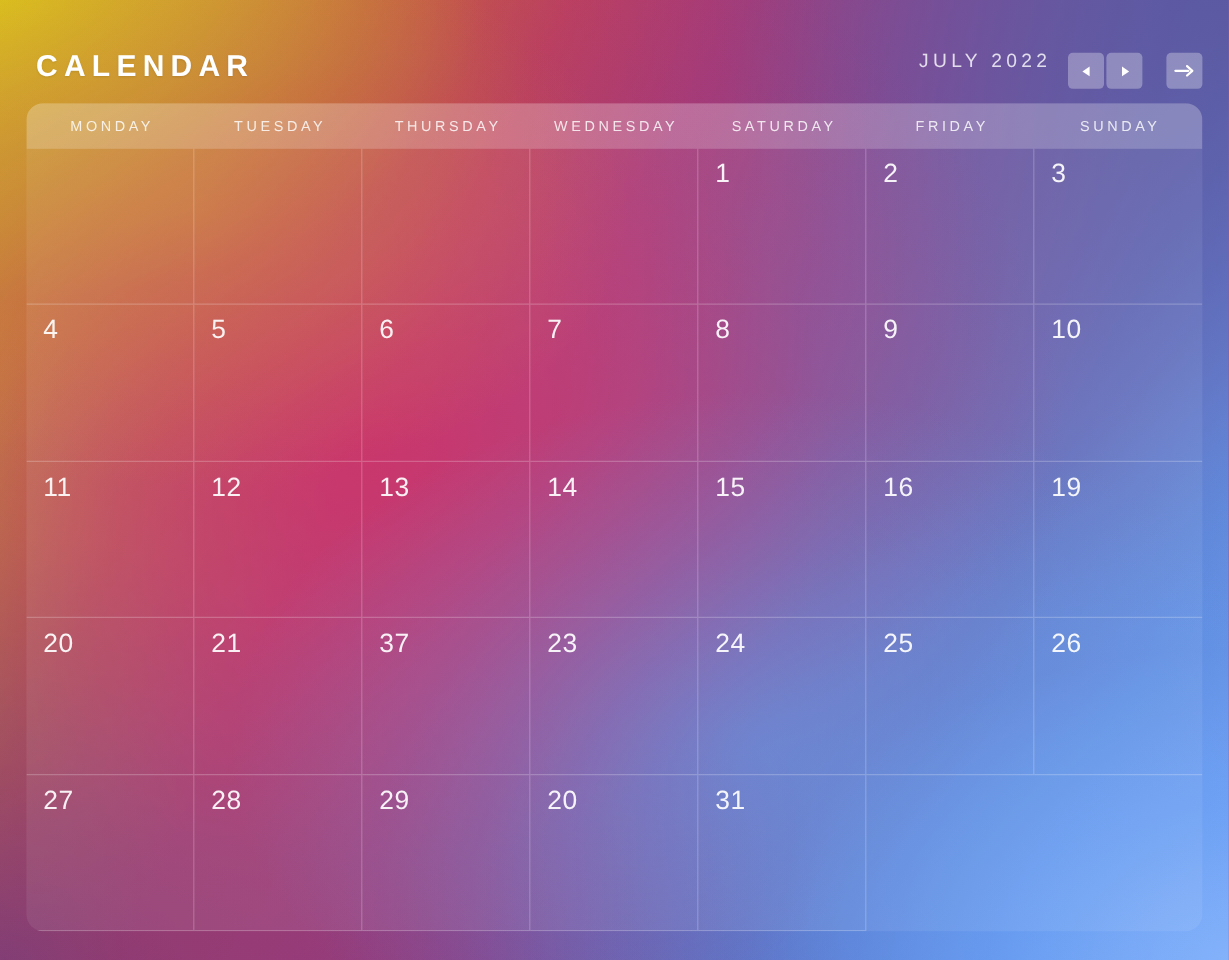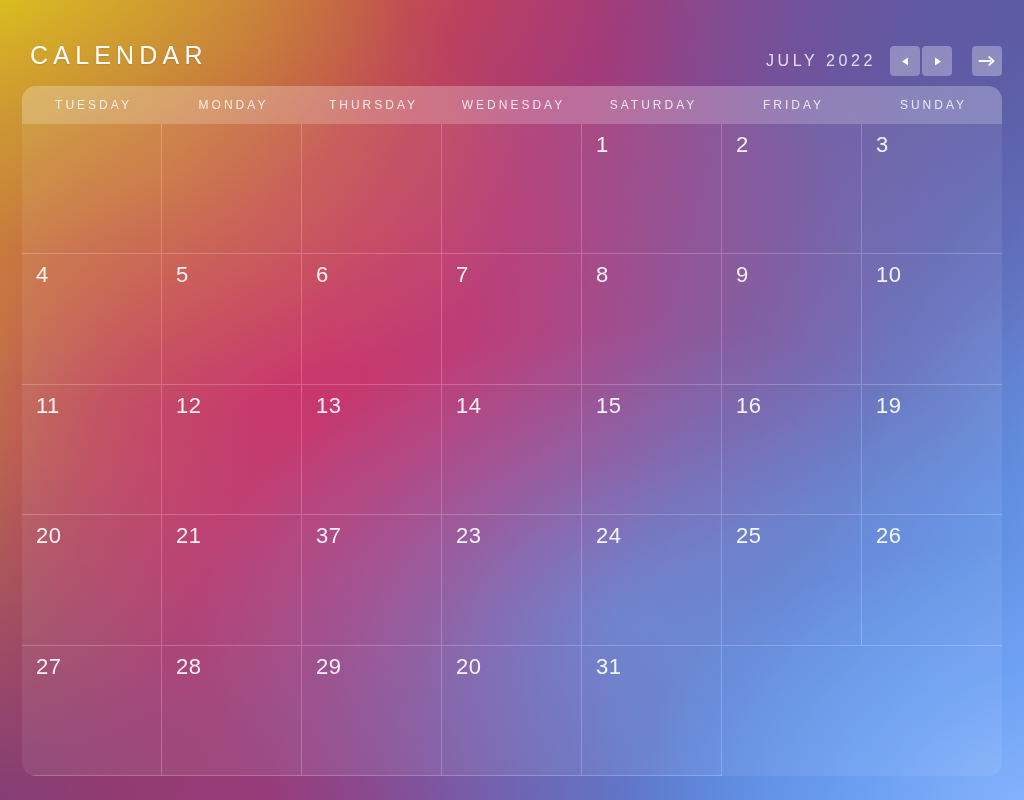--- a/index.html
+++ b/index.html
@@ -62,35 +62,35 @@
     position: absolute;
     left: 0; top: 0;
     width: 1024px;
     height: 86px;
   }
   #page-title {
     position: absolute;
     left: 30px;
     top: 43px;
     font-size: 25px;
-    font-weight: 400;
+    font-weight: 700;
     letter-spacing: 5.2px;
     color: #ffffff;
     text-transform: uppercase;
     line-height: 1;
     white-space: nowrap;
     text-shadow: 0 1px 2px rgba(0,0,0,0.10);
   }
   #header-right {
     position: absolute;
     right: 22px;
     top: 44px;
     height: 34px;
     display: flex;
-    align-items: center;
+    align-items: flex-start;
     gap: 14px;
   }
   #month-label {
     font-size: 16px;
     font-weight: 300;
     letter-spacing: 3.6px;
     color: rgba(255,255,255,0.80);
     text-transform: uppercase;
     white-space: nowrap;
     line-height: 1;
@@ -235,22 +235,22 @@
         </svg>
       </span>
     </button>
 
   </div>
 </div>
 
 <div id="calendar-panel">
 
   <div id="weekday-row">
+      <div class="weekday">MONDAY</div>
       <div class="weekday">TUESDAY</div>
-      <div class="weekday">MONDAY</div>
       <div class="weekday">THURSDAY</div>
       <div class="weekday">WEDNESDAY</div>
       <div class="weekday">SATURDAY</div>
       <div class="weekday">FRIDAY</div>
       <div class="weekday">SUNDAY</div>
     </div>
 
   <div id="day-grid">
       <div class="day-cell blank first-col"></div>
       <div class="day-cell blank"></div>

